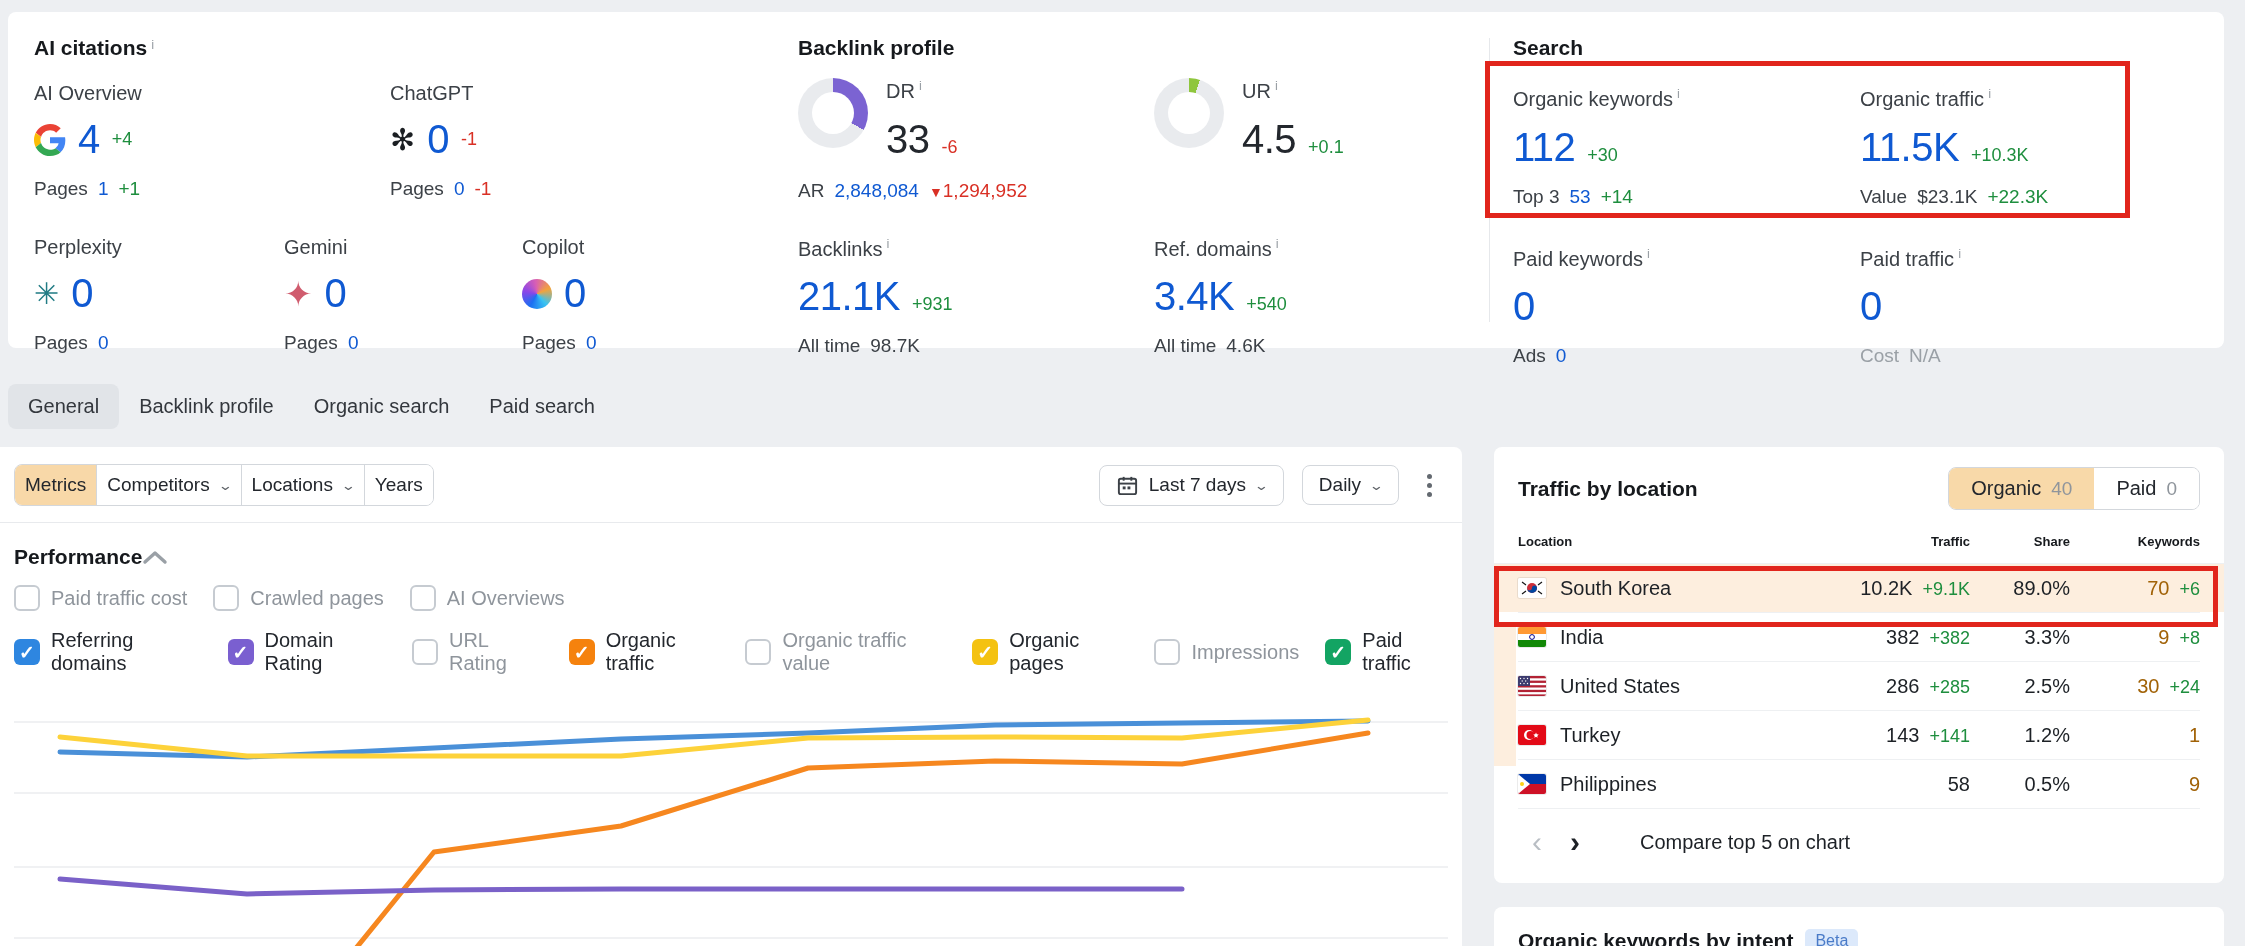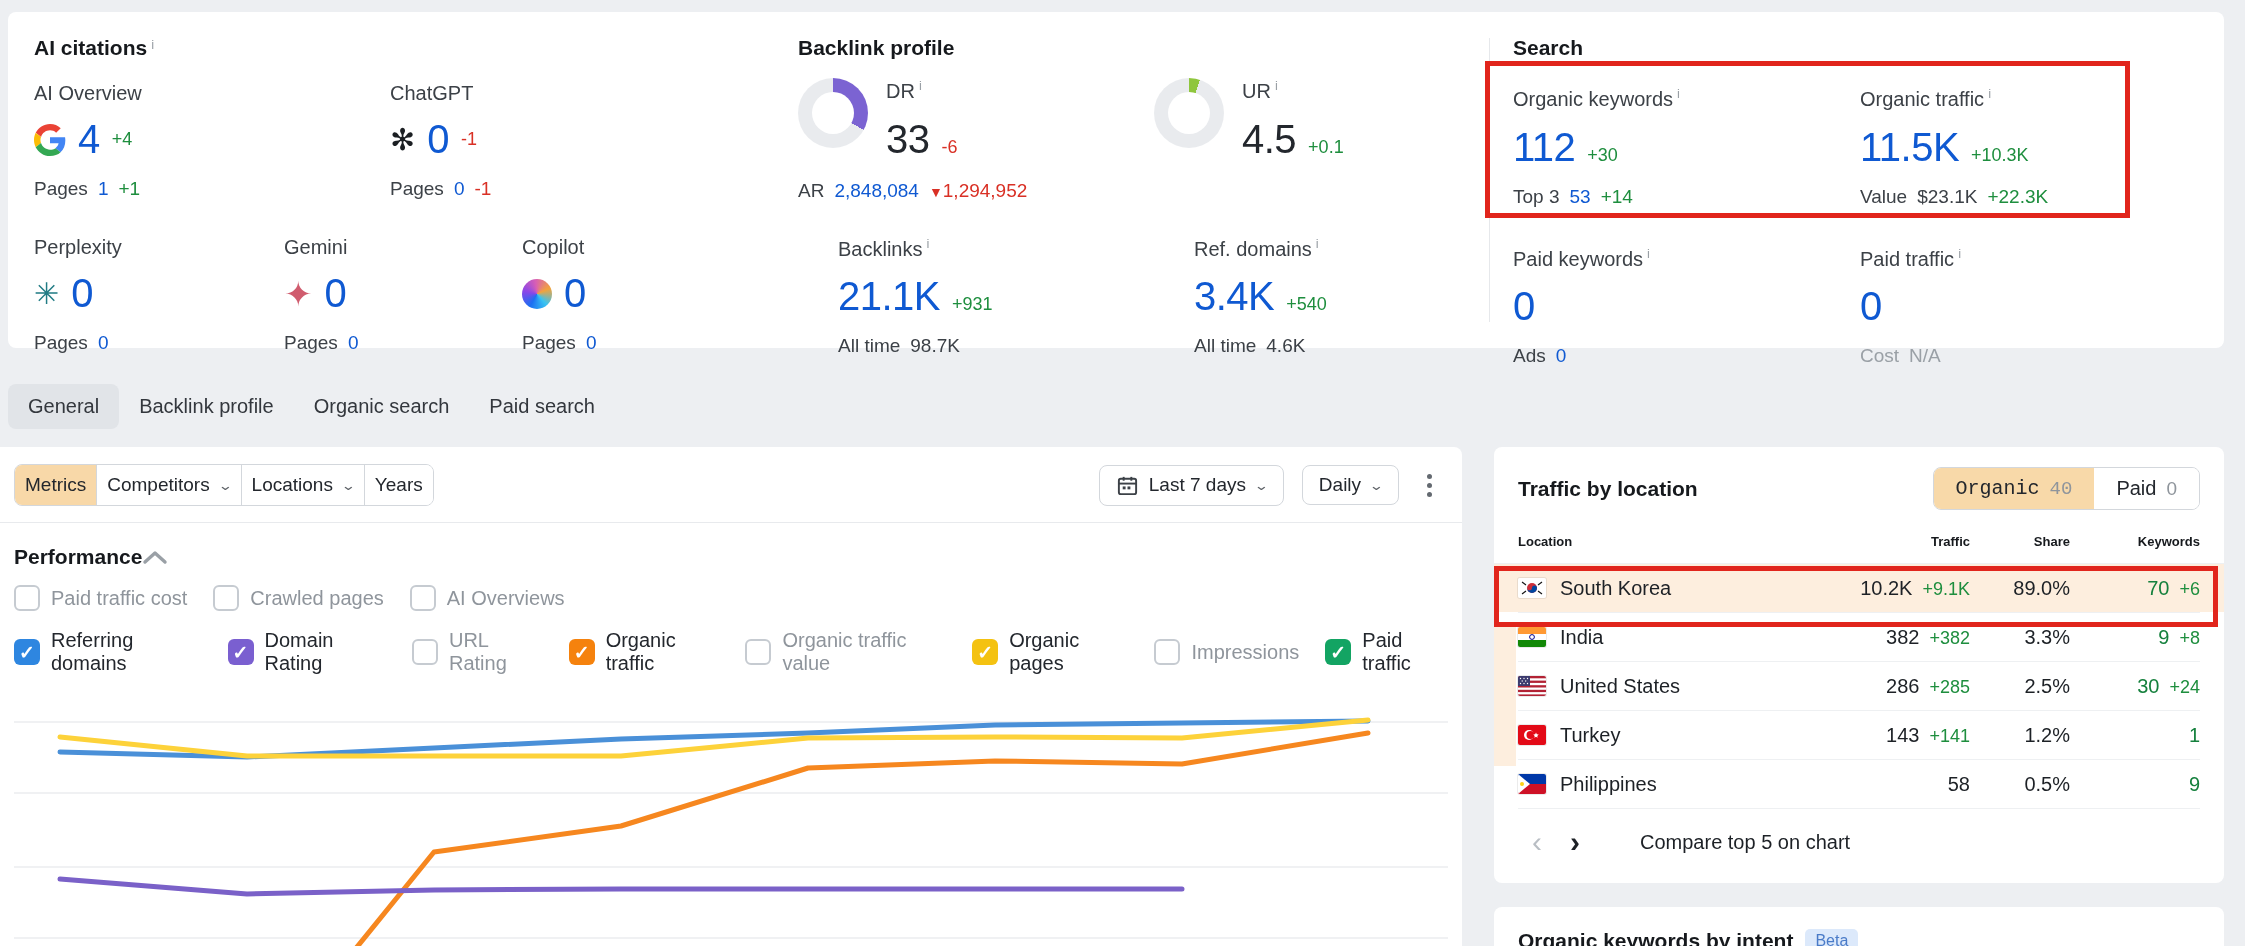--- a/index.html
+++ b/index.html
@@ -60,27 +60,27 @@
   .cb-blue.checked { background:#2e86e0; } .cb-purple.checked { background:#7a5fd0; }
   .cb-orange.checked { background:#f5820d; } .cb-yellow.checked { background:#f4c211; }
   .cb-green.checked { background:#13a463; }
   .cb-label { font-size:20px; color:#23272d; }
   .cb-item.off .cb-label { color:#8f959c; }
 
   
   .toggle-group { display:flex; border:1px solid #d3d7dc; border-radius:8px; overflow:hidden; }
   .toggle-seg { display:flex; align-items:baseline; gap:10px; font-size:20px; padding:9px 22px; background:#fff; color:#23272d; }
   .toggle-seg .cnt { color:#8f959c; font-size:19px; }
-  .toggle-seg.active { background:#f8d9a9;font-family:Liberation Mono, monospace; }
+  .toggle-seg.active { background:#f8d9a9; }
   .t-head { display:grid; grid-template-columns:1fr 170px 100px 130px; font-size:13px; font-weight:700; color:#16191d; padding:0 0 14px 0; }
   .t-row { display:grid; grid-template-columns:1fr 170px 100px 130px; align-items:center; height:49px; border-top:1px solid #eef0f2; font-size:20px; }
   .t-row .loc { display:flex; align-items:center; gap:14px; }
   .num { text-align:right; }
   .t-cell-pair { display:flex; justify-content:flex-end; gap:10px; align-items:baseline; }
-  .kw { color:#15803d; }
+  .kw { color:#a16207; }
   .flag { width:28px; height:20px; border-radius:2px; box-shadow:0 0 0 1px rgba(0,0,0,.08); flex:none; }
 
   .annotation { position:absolute; border:5px solid #e1251c; pointer-events:none; z-index:30; }
 
   .pager-btn { font-size:30px; line-height:1; padding:0 14px; }
   .beta { background:#dce9fb; color:#4a7bc8; font-size:16px; padding:3px 10px; border-radius:5px; margin-left:12px; }
 
   svg.cal { width:23px; height:23px; }
 </style>
 </head>
@@ -188,21 +188,21 @@
               </div>
           </div>
         </div>
       </div>
       <div class="m-sub" style="margin-top:18px;">
         <span>AR</span>
         <span class="blue">2,848,084</span>
         <span class="down"><span class="tri-down">▼</span><span>1,294,952</span></span>
       </div>
 
-      <div style="display:flex; margin-top:34px;margin-left:40px;">
+      <div style="display:flex; margin-top:34px;">
         <div style="width:356px;">
           <div class="m-label"><span>Backlinks</span><span class="info-i">i</span></div>
           <div class="m-value-row">
               <span class="m-big">21.1K</span>
               <span class="m-delta up">+931</span>
             </div>
           <div class="m-sub">
               <span>All time</span>
               <span>98.7K</span>
             </div>

